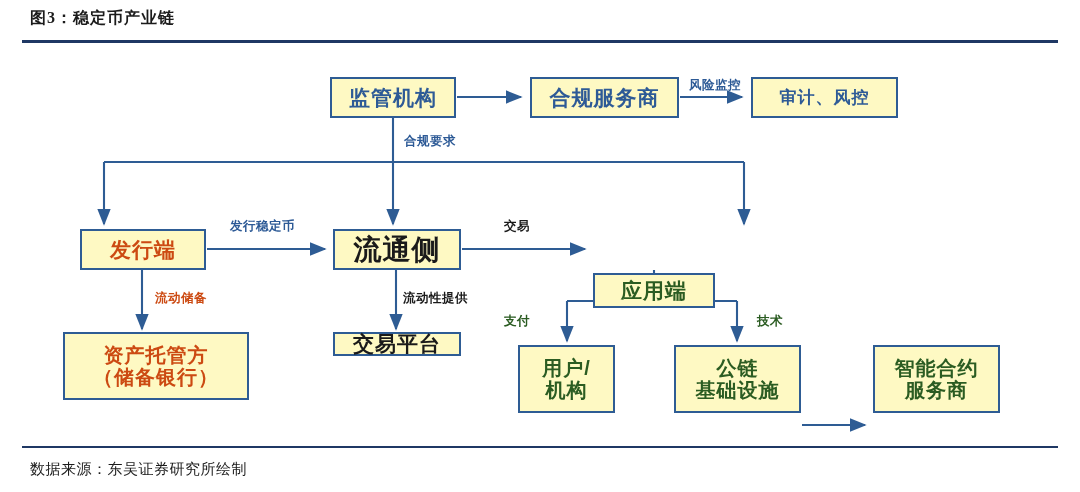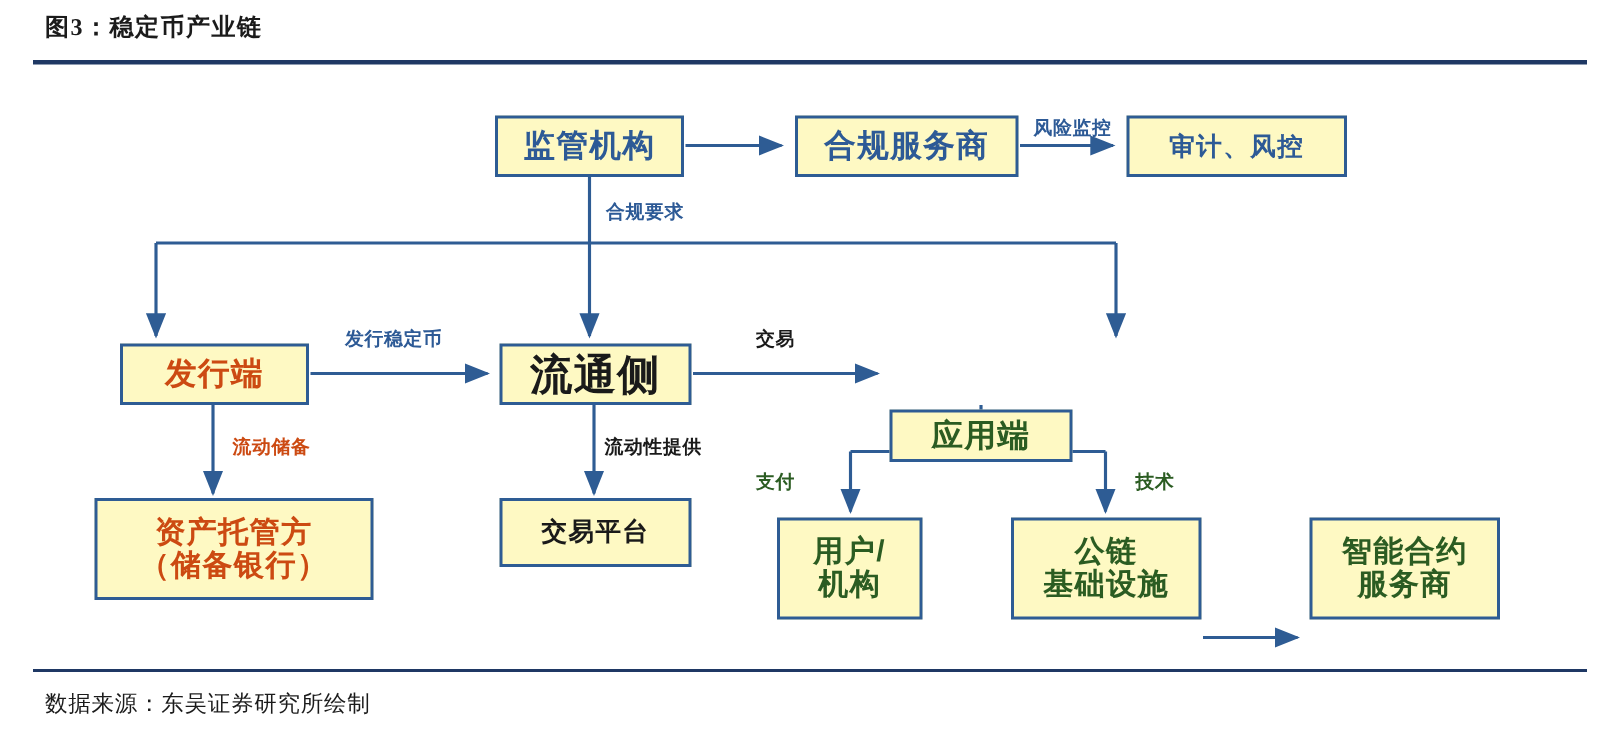--- a/index.html
+++ b/index.html
@@ -108,21 +108,21 @@
 
   <div class="node n-orange" style="left:80px;top:183px;width:126px;height:41px;font-size:21px;">发行端</div>
 
   <div class="node n-black" style="left:333px;top:183px;width:128px;height:41px;font-size:28px;">流通侧</div>
 
   <div class="node n-green" style="left:593px;top:191px;width:122px;height:35px;font-size:21px;margin-top:36px;">应用端</div>
 
   <div class="node n-orange" style="left:63px;top:286px;width:186px;height:68px;font-size:20px;">资产托管方
 （储备银行）</div>
 
-  <div class="node n-black" style="left:333px;top:286px;width:128px;height:46px;font-size:17px;">交易平台</div>
+  <div class="node n-black" style="left:333px;top:286px;width:128px;height:24px;font-size:21px;">交易平台</div>
 
   <div class="node n-green" style="left:518px;top:299px;width:97px;height:68px;font-size:20px;">用户/
 机构</div>
 
   <div class="node n-green" style="left:674px;top:299px;width:127px;height:68px;font-size:20px;">公链
 基础设施</div>
 
   <div class="node n-green" style="left:873px;top:299px;width:127px;height:68px;font-size:20px;">智能合约
 服务商</div>
 

